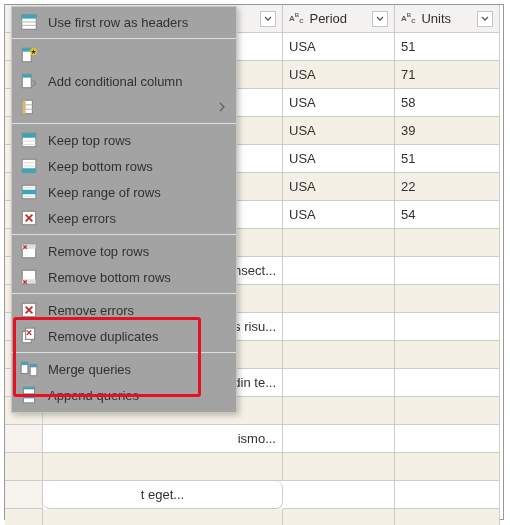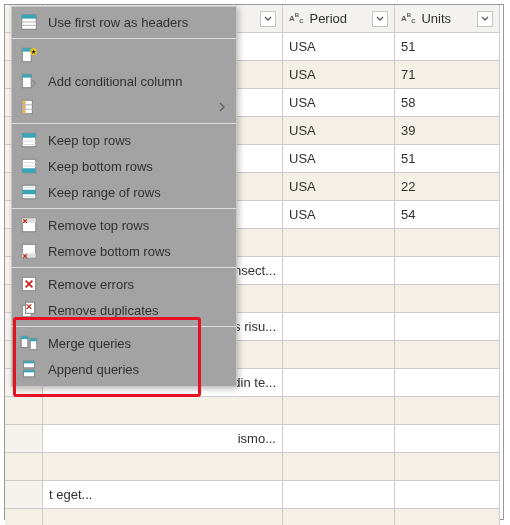--- a/index.html
+++ b/index.html
@@ -220,21 +220,21 @@
       <div class="cell alt"></div>
       <div class="cell rownum"></div>
       <div class="cell trunc" style="text-align: right;">ismo...</div>
       <div class="cell"></div>
       <div class="cell"></div>
       <div class="cell rownum alt"></div>
       <div class="cell alt trunc"></div>
       <div class="cell alt"></div>
       <div class="cell alt"></div>
       <div class="cell rownum"></div>
-      <div class="cell trunc" style="text-align: left;">t eget...</div>
+      <div class="cell trunc" style="text-align: center; border-radius: 7px;">t eget...</div>
       <div class="cell"></div>
       <div class="cell"></div>
       <div class="cell rownum alt"></div>
       <div class="cell alt trunc"></div>
       <div class="cell alt"></div>
       <div class="cell alt"></div>
     </div>
 
   <div class="menu">
     <div class="mi">
@@ -311,20 +311,29 @@
       <span class="ic">
           <svg viewBox="0 0 16 16">
             <rect x="2" y="2" width="12" height="12" fill="#fff" stroke="#888"></rect>
             <rect x="2" y="6" width="12" height="4" fill="#39a5b7"></rect>
             <line x1="2" y1="4" x2="14" y2="4" stroke="#ddd"></line>
             <line x1="2" y1="12" x2="14" y2="12" stroke="#ddd"></line>
           </svg>
         </span>
       <span class="lbl">Keep range of rows</span>
     </div>
+    <div class="mi">
+      <span class="ic">
+          <svg viewBox="0 0 16 16">
+            <rect x="2" y="2" width="12" height="12" fill="#fff" stroke="#888"></rect>
+            <path d="M5 5l6 6M11 5l-6 6" stroke="#c42b1c" stroke-width="1.6"></path>
+          </svg>
+        </span>
+      <span class="lbl">Keep errors</span>
+    </div>
     <div class="sep"></div>
     <div class="mi">
       <span class="ic">
           <svg viewBox="0 0 16 16">
             <rect x="2" y="2" width="12" height="12" fill="#fff" stroke="#888"></rect>
             <rect x="2" y="2" width="12" height="4" fill="#ddd"></rect>
             <path d="M3 3l3 3M6 3l-3 3" stroke="#c42b1c" stroke-width="1.2"></path>
           </svg>
         </span>
       <span class="lbl">Remove top rows</span>

